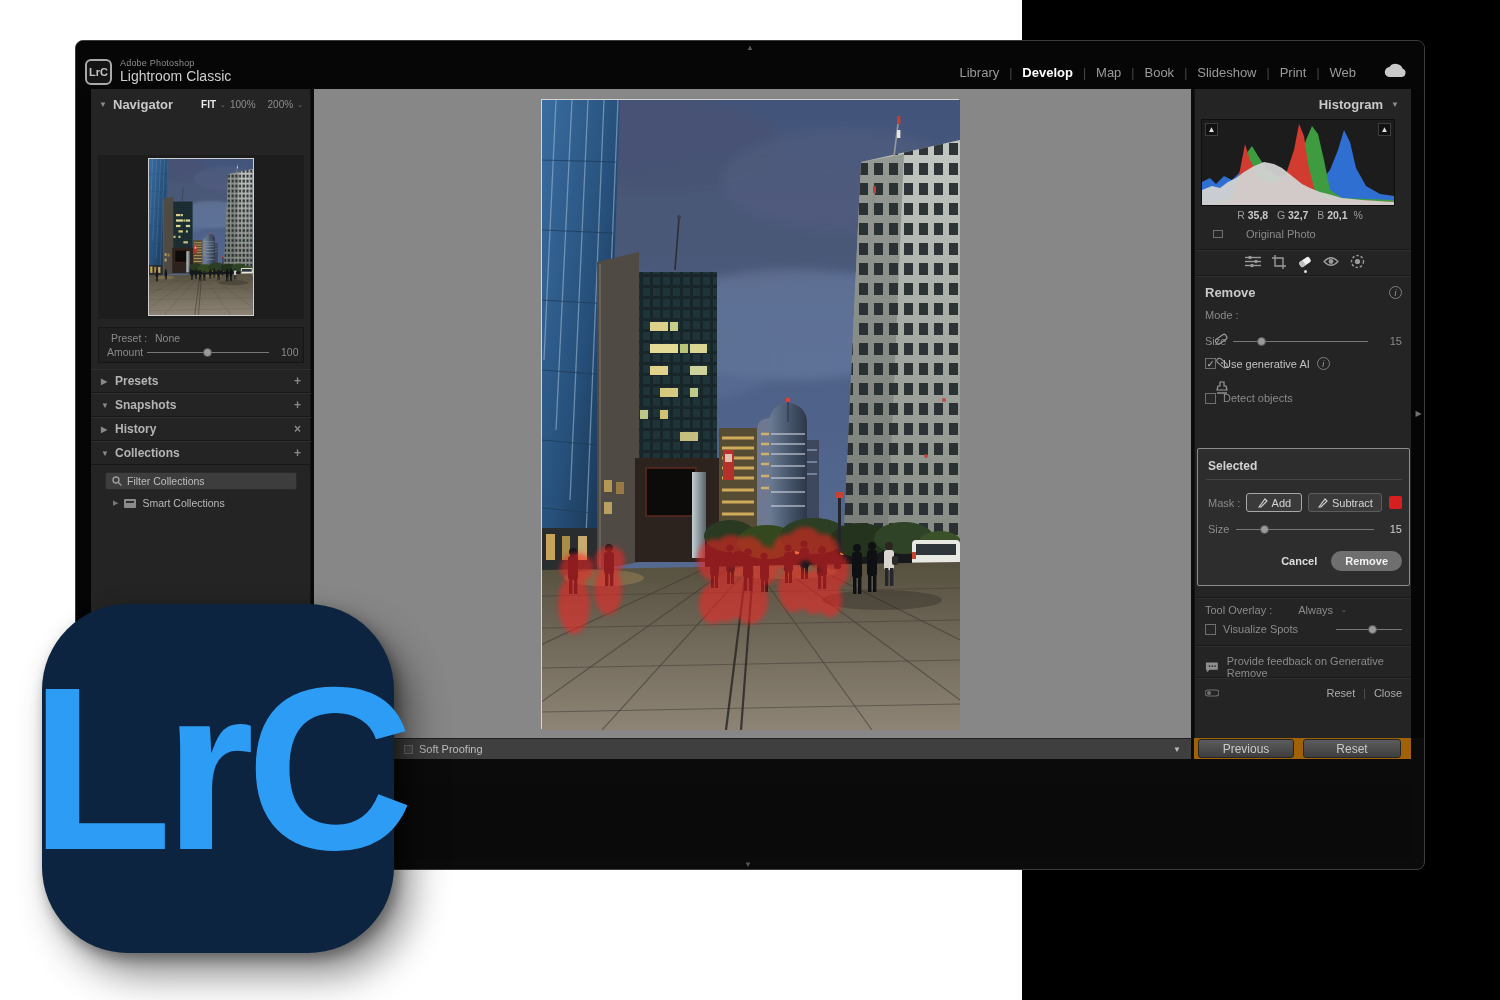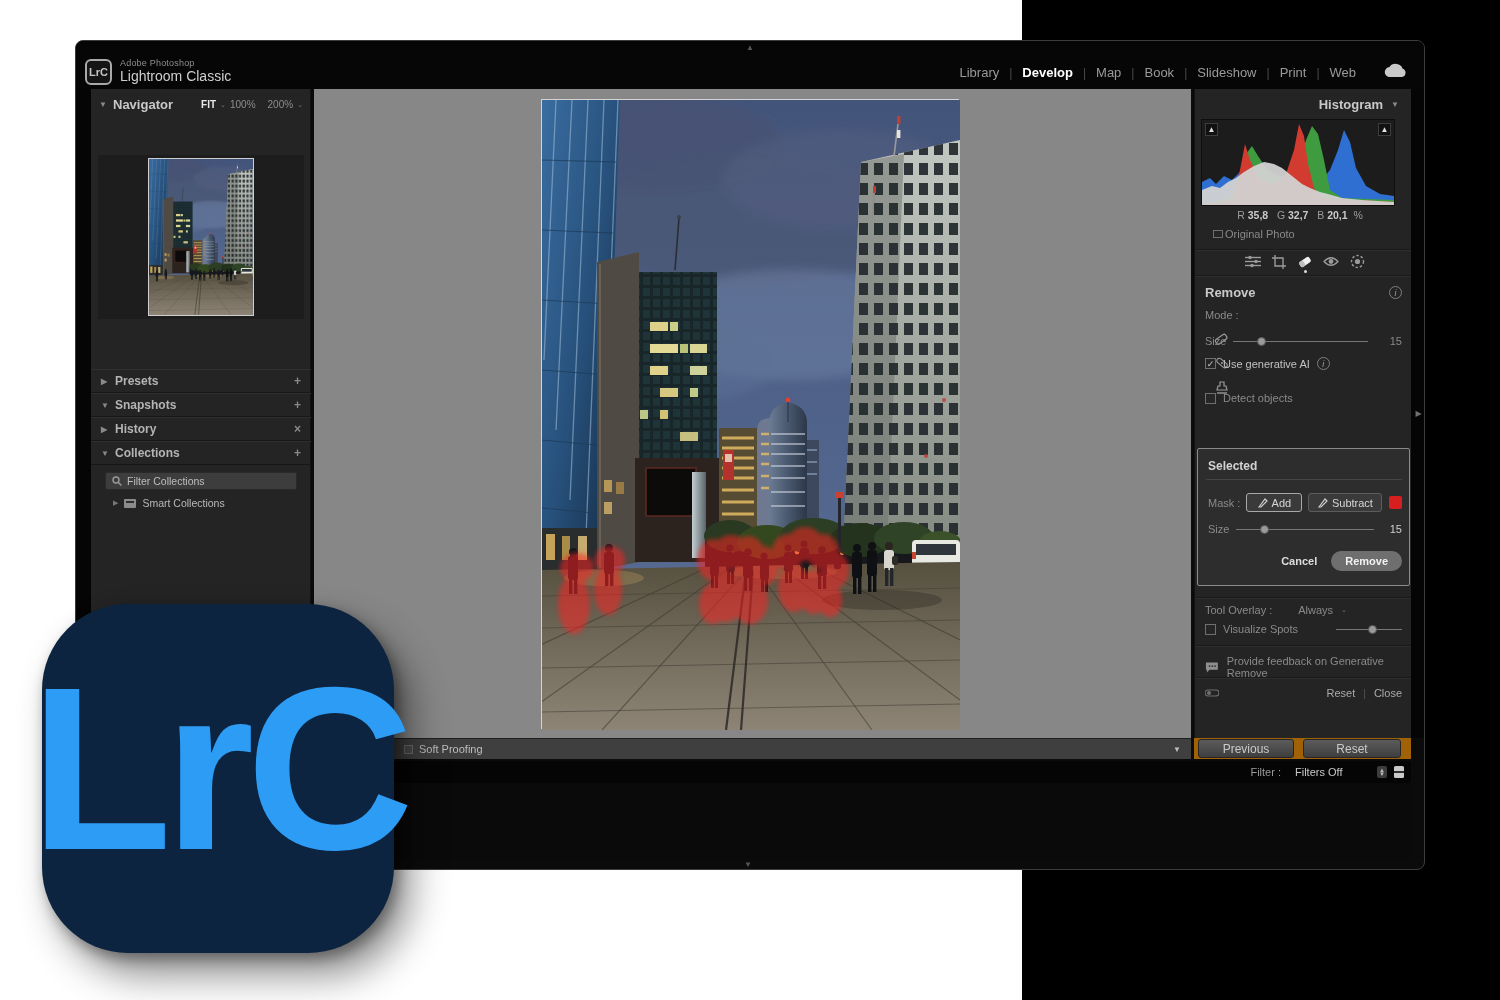--- a/index.html
+++ b/index.html
@@ -367,20 +367,29 @@
         <span style="font-size:10px;color:#8d8d8d;">100%</span>
         <span style="font-size:10px;color:#8d8d8d;margin-left:12px;">200%</span>
         <span style="font-size:7px;color:#777;margin-left:4px;">⌄</span>
       </div>
       <div class="abs thumbwrap">
         <svg width="106" height="158" viewBox="0 0 418 630" style="border:1px solid #cfcfcf;background:#43547a">
             <use href="#cityphoto"></use>
           </svg>
       </div>
 
+      <div class="abs" style="left:7px;top:238px;width:206px;height:36px;background:#202020;border:1px solid #161616;">
+        <span class="abs dim" style="left:12px;top:4px;font-size:10.5px;">Preset :</span>
+        <span class="abs dim" style="left:56px;top:4px;font-size:10.5px;">None</span>
+        <span class="abs dim" style="left:8px;top:18px;font-size:10.5px;">Amount</span>
+        <div class="abs slider-track" style="left:48px;top:24px;width:122px;">
+            <div class="knob" style="left:56px;"></div>
+          </div>
+        <span class="abs dim" style="left:182px;top:18px;font-size:10.5px;">100</span>
+      </div>
 
       <div class="abs" style="left:0;top:280px;width:220px;">
         <div class="sechead">
             <span class="tri">▶</span>
             <span>Presets</span>
             <span class="plus">+</span>
           </div>
         <div class="sechead">
             <span class="tri">▼</span>
             <span>Snapshots</span>
@@ -461,21 +470,21 @@
         <div class="abs" style="right:3px;top:3px;width:13px;height:13px;background:#111;border:1px solid #3d3d3d;display:flex;align-items:center;justify-content:center;">
             <span style="font-size:8px;color:#e0e0e0;">▲</span>
           </div>
       </div>
       <div class="abs readout" style="left:0;top:120px;width:210px;text-align:center;">
         <span>R</span>&nbsp;<b>35,8</b>&nbsp;&nbsp;
         <span>G</span>&nbsp;<b>32,7</b>&nbsp;&nbsp;
         <span>B</span>&nbsp;<b>20,1</b>&nbsp;
         <span>%</span>
       </div>
-      <div class="abs" style="left:10px;top:139px;display:flex;align-items:center;gap:2px;padding-left:8px;">
+      <div class="abs" style="left:10px;top:139px;display:flex;align-items:center;gap:23px;padding-left:8px;">
         <span class="cb" style="width:10px;height:8px;"></span>
         <span class="dim" style="font-size:11px;">Original Photo</span>
       </div>
       <div class="abs row-sep" style="left:0;top:160px;width:217px;"></div>
 
       <div class="abs" style="left:50px;top:165px;width:120px;display:flex;justify-content:space-between;align-items:center;">
         <span class="ticon">
             <svg width="16" height="13" viewBox="0 0 16 13">
               <g stroke="#9a9a9a" stroke-width="1.4">
                 <line x1="0" y1="2.5" x2="16" y2="2.5"></line>
@@ -641,36 +650,20 @@
         <span style="font-size:11px;color:#bdbdbd;">Soft Proofing</span>
       </div>
       <span style="margin-left:auto;margin-right:10px;font-size:8px;color:#bdbdbd;">▼</span>
     </div>
 
     <div class="abs bottombtns">
       <div class="btn" style="width:96px;height:19px;">Previous</div>
       <div class="btn" style="width:98px;height:19px;">Reset</div>
     </div>
 
-    <div class="abs fstripbar">
-      <span style="font-size:11px;color:#d2d2d2;margin-left:222px;">C4200.ARW</span>
-      <span style="font-size:7px;color:#9a9a9a;margin-left:6px;">▼</span>
-      <span style="font-size:11px;color:#9a9a9a;margin-left:auto;">Filter :</span>
-      <div style="display:flex;align-items:center;margin:0 6px 0 14px;width:92px;justify-content:space-between;">
-        <span style="font-size:11px;color:#c9c9c9;">Filters Off</span>
-        <span style="display:inline-flex;flex-direction:column;line-height:4px;background:#3c3c3c;border-radius:2px;padding:2px 2px;">
-            <span style="font-size:6px;color:#bbb;">▲</span>
-            <span style="font-size:6px;color:#bbb;">▼</span>
-          </span>
-      </div>
-      <svg width="12" height="14" viewBox="0 0 12 14" style="margin-right:6px;">
-          <rect x="1" y="1" width="10" height="12" rx="1.5" fill="#c9c9c9"></rect>
-          <rect x="1" y="6" width="10" height="2" fill="#2d2d2d"></rect>
-        </svg>
-    </div>
 
     <div class="abs fstrip"></div>
     <div class="abs" style="left:668px;top:819px;color:#555;font-size:8px;">▼</div>
 
     <div class="abs" style="left:1335px;top:48px;width:15px;height:649px;background:#050505;display:flex;align-items:center;justify-content:center;">
       <span class="edge-arrow">▶</span>
     </div>
     <div class="abs" style="left:0;top:48px;width:15px;height:649px;background:#050505;"></div>
   </div>
 

